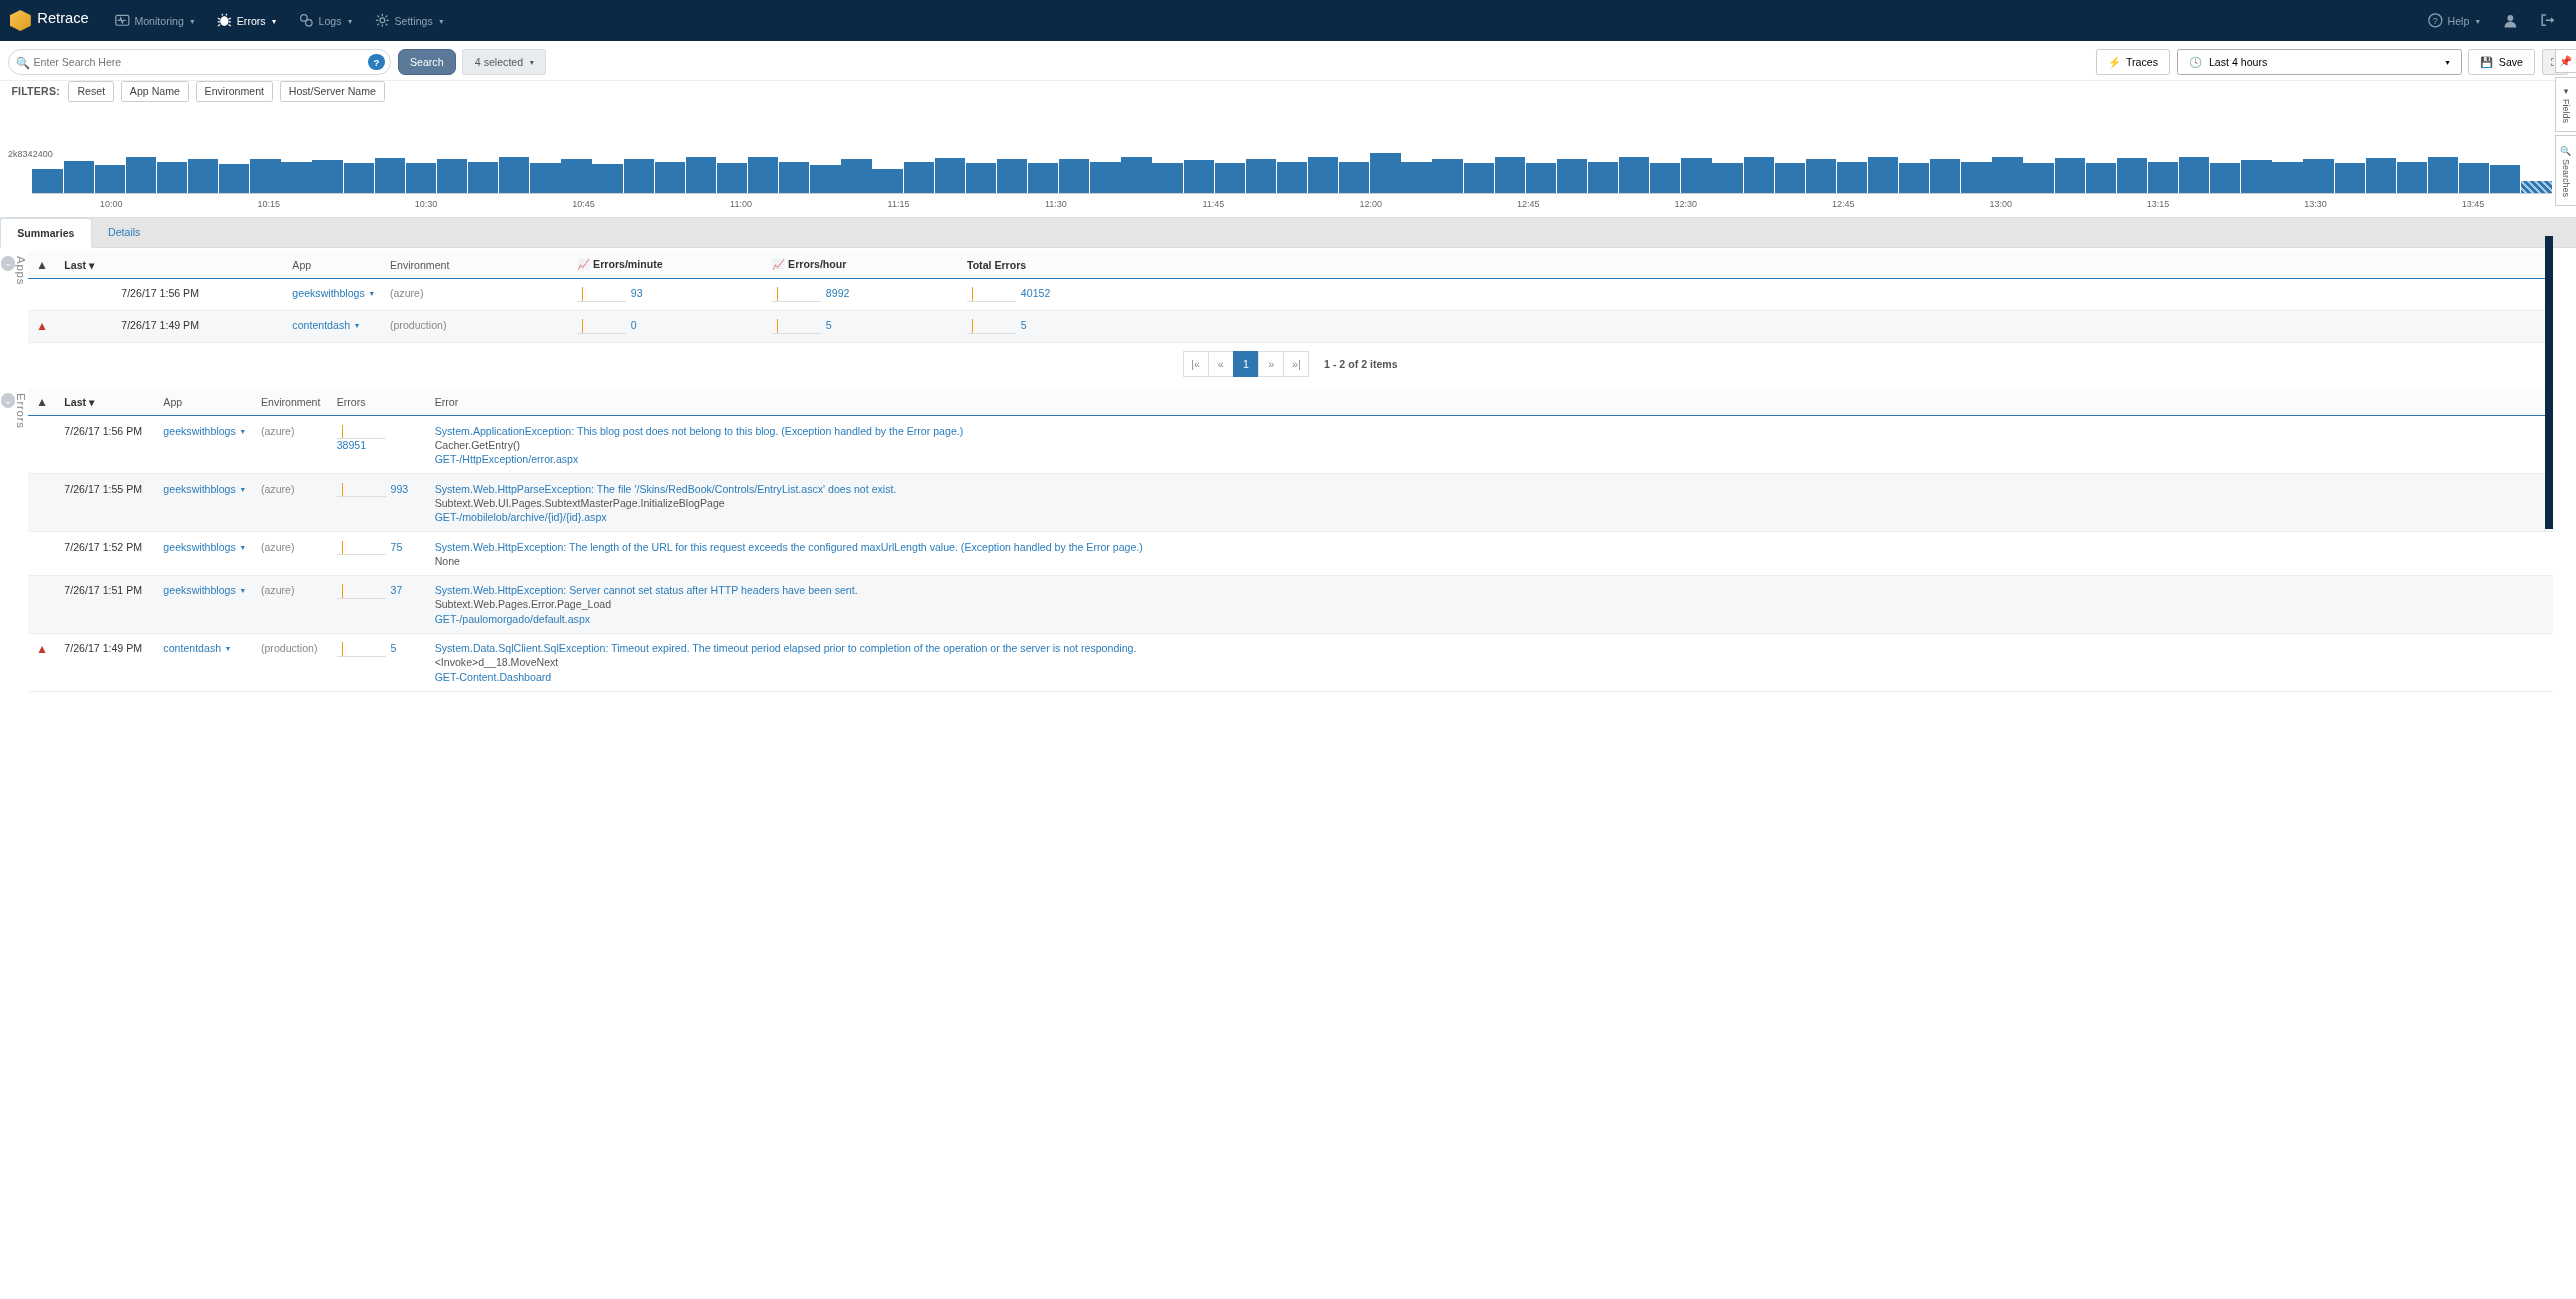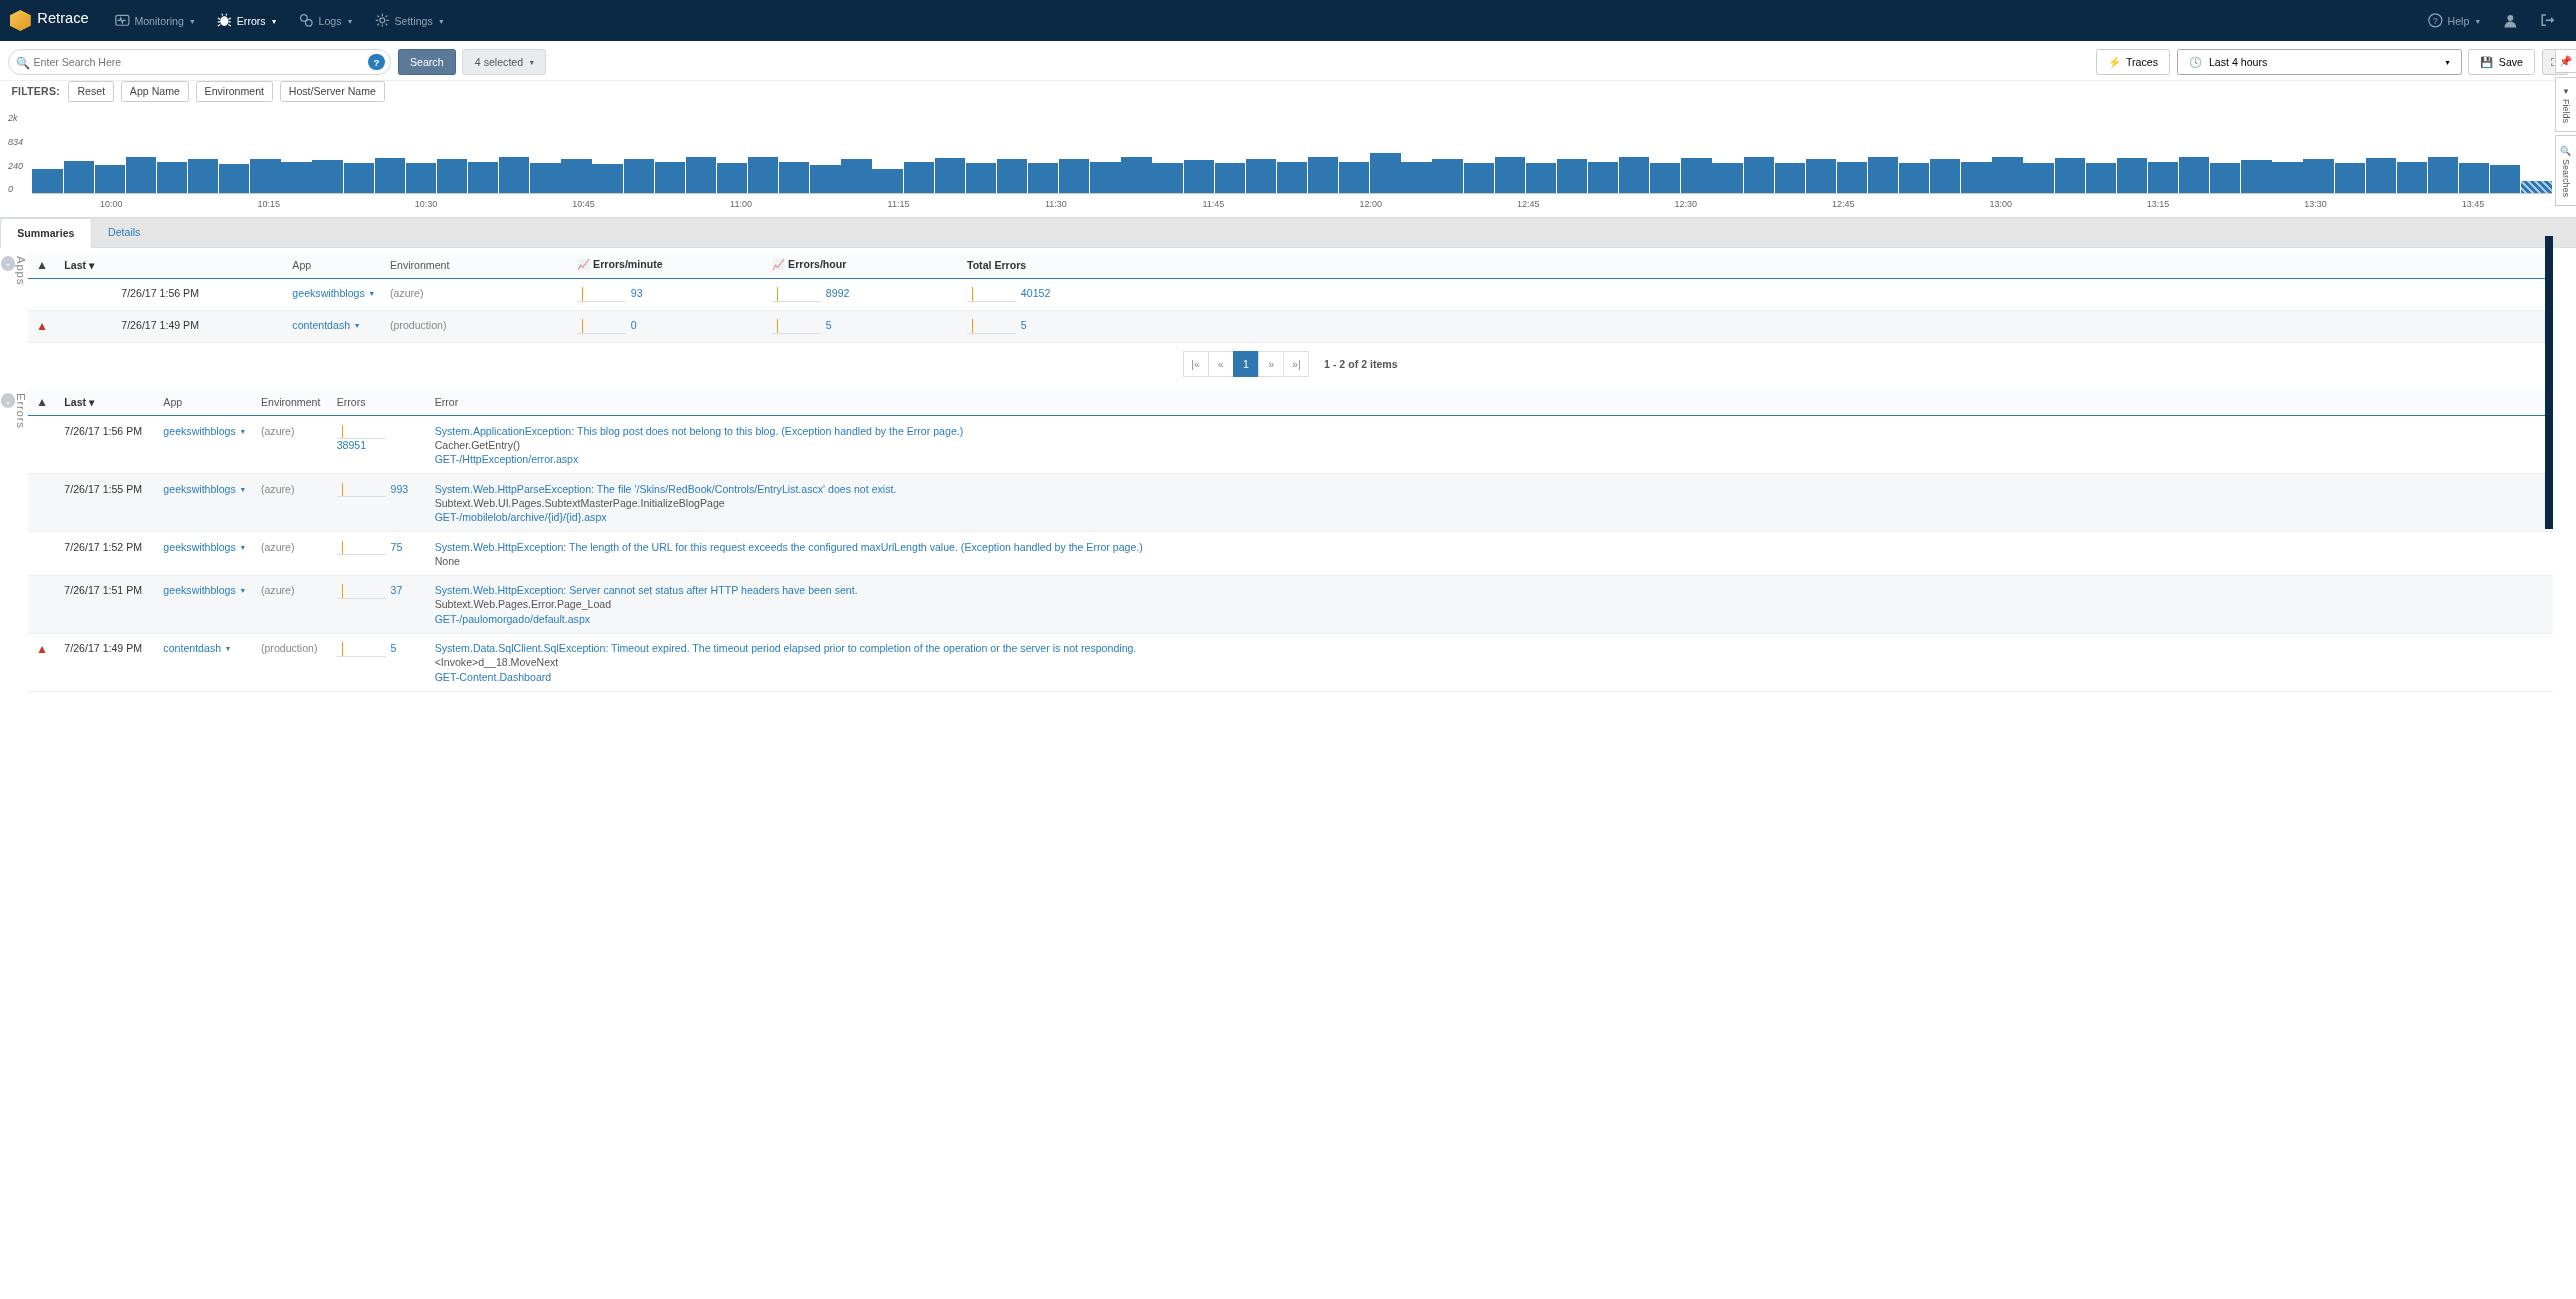--- a/index.html
+++ b/index.html
@@ -16,36 +16,36 @@
 .nav-spacer { flex: 1; }
 .caret { font-size: 8.1px; margin-left: 1.6px; }
 
 
 .toolbar { display: flex; align-items: center; gap: 6.5px; padding: 8.1px 8.1px 4.9px 8.1px; border-bottom: 0.8px solid #eee; }
 .search-wrap { position: relative; width: 383px; }
 .search-input { width: 100%; height: 26px; border: 0.8px solid #d0d7de; border-radius: 13px; padding: 0 28px 0 24.4px; font-size: 10.6px; color: #555; }
 .search-icon { position: absolute; left: 8.1px; top: 6.5px; color: #aaa; font-size: 11.4px; }
 .help-icon { position: absolute; right: 6.5px; top: 4.9px; width: 16.3px; height: 16.3px; border-radius: 50%; background: #2a7cbb; color: #fff; display: flex; align-items: center; justify-content: center; font-size: 9.8px; font-weight: bold; }
 .btn { height: 26px; padding: 0 11.4px; border: 0.8px solid #ccc; background: #f7f7f7; border-radius: 2.4px; cursor: pointer; font-size: 10.6px; display: inline-flex; align-items: center; gap: 4.9px; }
-.btn-primary { background: #5b7a99; border-color: #4a6a8a; color: #fff; }
+.btn-primary { background: #5b7a99; border-color: #4a6a8a; color: #fff; border-radius: 7px; }
 .btn-light { background: #e9ecef; border-color: #d6dbe0; color: #555; }
 .timerange { width: 285px; justify-content: space-between; background: #fff; border-color: #aaa; }
 .icon-sq { width: 26px; height: 26px; display: inline-flex; align-items: center; justify-content: center; border: 0.8px solid #ccc; border-radius: 2.4px; background: #f0f0f0; cursor: pointer; }
 .filters-row { display: flex; align-items: center; gap: 6.5px; padding: 0 11.4px 8.1px 11.4px; font-size: 10.6px; }
 .filter-label { color: #555; font-weight: 700; margin-right: 2px; letter-spacing: 0.2px; }
 .tk { display: inline-flex; align-items: center; height: 21px; padding: 0 8.1px; border: 0.8px solid #ccc; border-radius: 2.4px; background: #fff; color: #444; cursor: pointer; }
 
 
 .right-rail { position: fixed; right: 0; top: 49px; display: flex; flex-direction: column; gap: 3.3px; }
 .rail-btn { width: 21px; padding: 8.1px 0; border: 0.8px solid #ccc; border-right: 0; background: #fff; writing-mode: vertical-rl; font-size: 9px; color: #555; display: flex; align-items: center; justify-content: center; gap: 3.3px; cursor: pointer; }
 .pin { width: 21px; height: 24.4px; border: 0.8px solid #ccc; border-right: 0; background: #fff; display: flex; align-items: center; justify-content: center; cursor: pointer; }
 
 
 .chart-area { display: flex; padding: 3.3px 24.4px 0 8.1px; }
-.yaxis { display: flex; flex-direction: column; justify-content: space-between; align-items: flex-start; height: 81px; padding-right: 4.9px; font-size: 9px; color: #666; width: 24.4px; font-style: italic; }
+.yaxis { display: flex; flex-direction: row; justify-content: space-between; align-items: center; height: 81px; padding-right: 4.9px; font-size: 9px; color: #666; width: 24.4px; }
 .bars-wrap { flex: 1; }
 .bars { display: flex; align-items: flex-end; height: 81px; gap: 0.8px; border-bottom: 0.8px solid #ccc; }
 .bar { flex: 1; background: #2f77b1; }
 .bar:last-child { background: repeating-linear-gradient(45deg,#2f77b1,#2f77b1 2.4px,#a7c9e6 2.4px,#a7c9e6 4.9px); }
 .xaxis { display: flex; font-size: 9px; color: #666; padding-top: 4.9px; }
 .xlabel { flex: 1; text-align: center; }
 
 
 .tabs { display: flex; background: #e5e5e5; border-top: 0.8px solid #d6dde3; border-bottom: 0.8px solid #d6dde3; margin-top: 8.1px; }
 .tab { padding: 8.1px 16.3px; cursor: pointer; color: #2a7cbb; }

